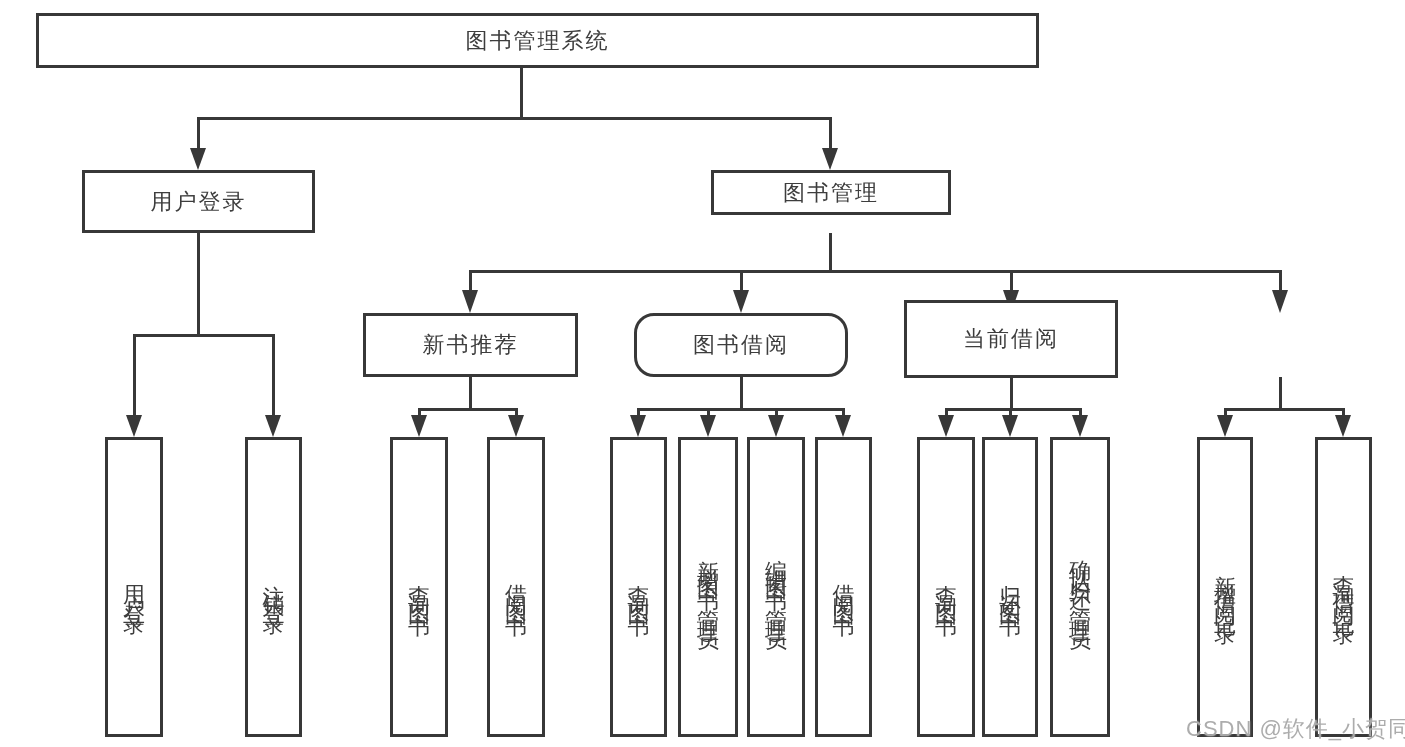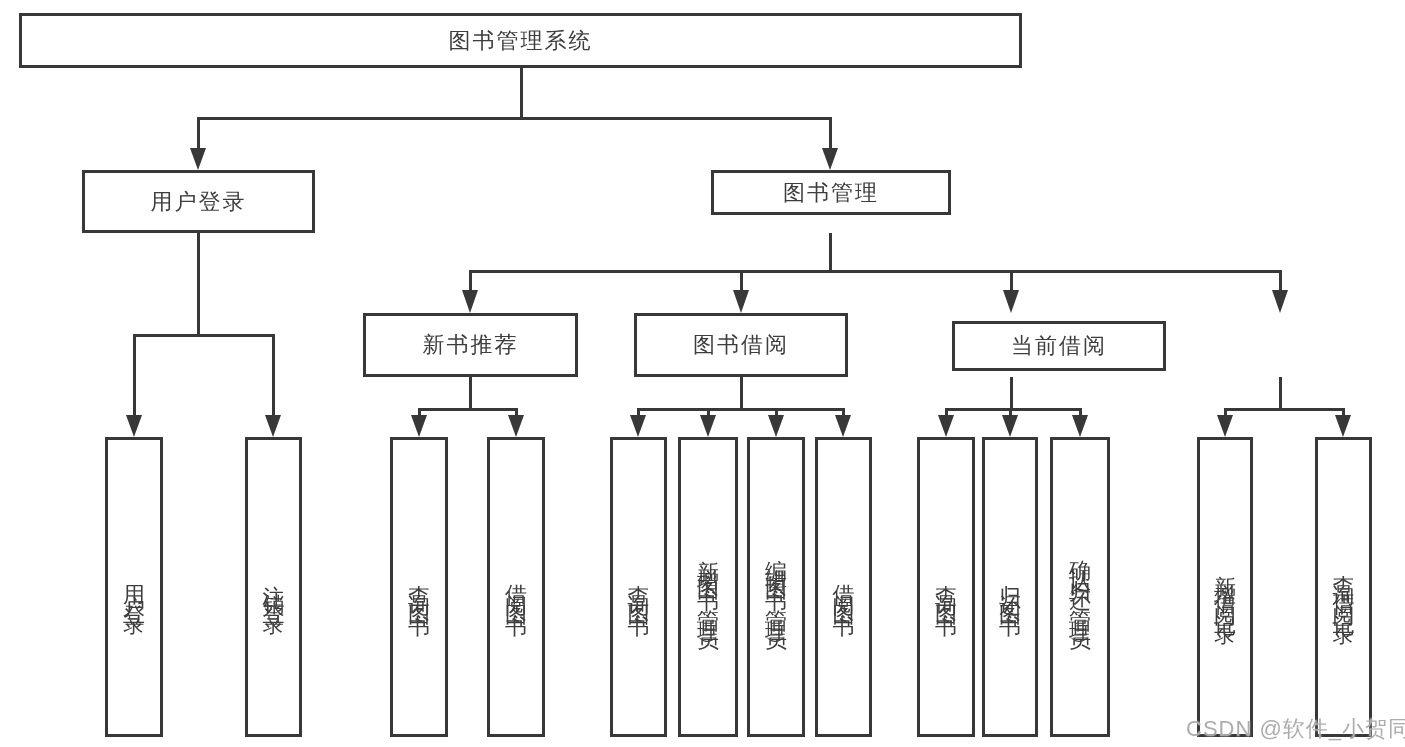--- a/index.html
+++ b/index.html
@@ -88,38 +88,38 @@
       <polygon points="768,415 784,415 776,437"></polygon>
       <polygon points="835,415 851,415 843,437"></polygon>
       <polygon points="938,415 954,415 946,437"></polygon>
       <polygon points="1002,415 1018,415 1010,437"></polygon>
       <polygon points="1072,415 1088,415 1080,437"></polygon>
       <polygon points="1217,415 1233,415 1225,437"></polygon>
       <polygon points="1335,415 1351,415 1343,437"></polygon>
     </g>
   </svg>
 
-  <div class="node" style="left:19px; top:13px; width:1003px; height:55px;">
+  <div class="node" style="left:36px; top:13px; width:1003px; height:55px;">
     <span class="h-label">图书管理系统</span>
   </div>
 
   <div class="node" style="left:82px; top:170px; width:233px; height:63px;">
     <span class="h-label">用户登录</span>
   </div>
   <div class="node" style="left:711px; top:170px; width:240px; height:45px;">
     <span class="h-label">图书管理</span>
   </div>
 
   <div class="node" style="left:363px; top:313px; width:215px; height:64px;">
     <span class="h-label">新书推荐</span>
   </div>
-  <div class="node" style="left:634px; top:313px; width:214px; height:64px;">
+  <div class="node" style="left:634px; top:313px; width:214px; height:64px;border-radius:20px;">
     <span class="h-label">图书借阅</span>
   </div>
-  <div class="node" style="left:904px; top:321px; width:214px; height:50px;margin-left:48px;">
+  <div class="node" style="left:904px; top:300px; width:214px; height:78px;">
     <span class="h-label">当前借阅</span>
   </div>
 
   <div class="node" style="left:105px; top:437px; width:58px; height:300px;">
     <span class="v-label">用户登录</span>
   </div>
   <div class="node" style="left:245px; top:437px; width:57px; height:300px;">
     <span class="v-label">注销登录</span>
   </div>
 

